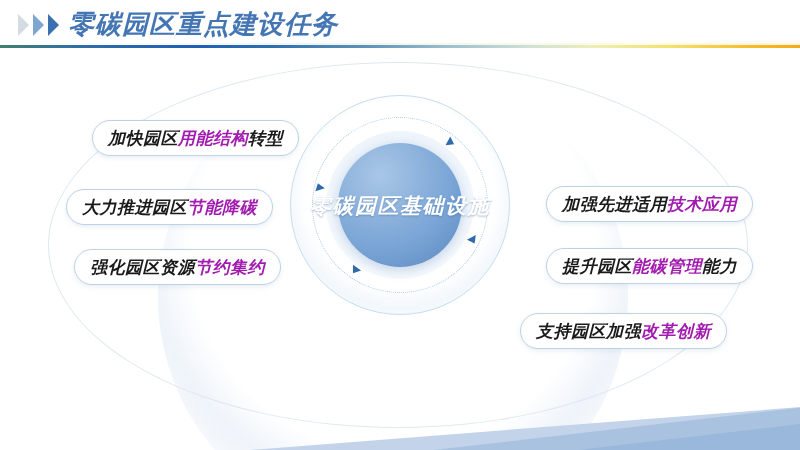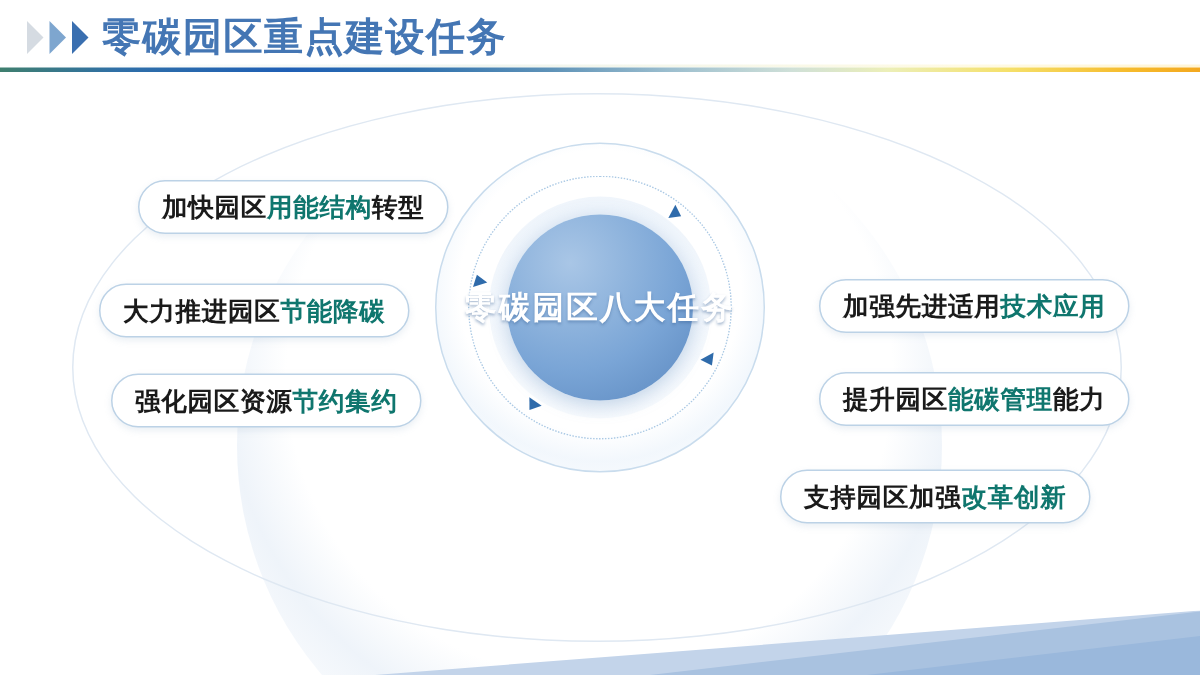--- a/index.html
+++ b/index.html
@@ -2,21 +2,21 @@
 <html><head>
 <meta charset="utf-8">
 <style>
   html,body{margin:0;padding:0;}
   body{
     width:800px;height:450px;overflow:hidden;
     background:#ffffff;
     font-family:"Liberation Sans","DejaVu Sans",sans-serif;
     position:relative;
   }
-  .slide{position:absolute;inset:0;background:#ffffff;overflow:hidden;}
+  .slide{position:absolute;inset:0;background:#ffffff;overflow:hidden;font-style:italic;}
 
   
   .header{position:absolute;left:0;top:0;width:800px;height:48px;}
   .chev-group{position:absolute;left:18px;top:14px;width:52px;height:22px;}
   .chev{position:absolute;top:0;width:0;height:0;
         border-top:11px solid transparent;border-bottom:11px solid transparent;}
   .chev.c1{left:0px;border-left:11px solid #d5dbe2;}
   .chev.c2{left:15px;border-left:11px solid #7ea6cf;}
   .chev.c3{left:30px;border-left:11px solid #3a6fb0;}
   .slide-title{
@@ -99,21 +99,21 @@
 
   
   .pill{
     position:absolute;height:36px;border-radius:18px;
     background:#ffffff;border:1px solid #bcd2e6;
     box-shadow:0 2px 5px rgba(140,165,195,.18);
     display:flex;align-items:center;justify-content:center;
     padding:0 15px;white-space:nowrap;box-sizing:border-box;
   }
   .pill .txt{font-size:17px;font-weight:700;color:#1a1a1a;letter-spacing:.5px;}
-  .pill .hl{color:#0f766e;margin-top:28px;}
+  .pill .hl{color:#a21caf;margin-top:28px;}
 
   .p-l1{left:92px;top:120px;}
   .p-l2{left:66px;top:189px;}
   .p-l3{left:74px;top:249px;}
   .p-l4{left:96px;top:312px;}
 
   .p-r1{left:524px;top:121px;}
   .p-r2{left:546px;top:186px;}
   .p-r3{left:546px;top:248px;}
   .p-r4{left:520px;top:313px;}
@@ -143,21 +143,21 @@
   <div class="center-wrap">
     <div class="ring-outer"></div>
     <div class="ring-dashed"></div>
     <div class="ring-glow"></div>
     <span class="arrow a-tr"></span>
     <span class="arrow a-l"></span>
     <span class="arrow a-bl"></span>
     <span class="arrow a-r"></span>
     <div class="core">
       <div class="core-line">零碳园区</div>
-      <div class="core-line">八大任务</div>
+      <div class="core-line">基础设施</div>
     </div>
   </div>
 
   <div class="pill p-l1">
     <span class="txt"><span>加快园区</span><span class="hl">用能结构</span><span>转型</span></span>
   </div>
   <div class="pill p-l2">
     <span class="txt"><span>大力推进园区</span><span class="hl">节能降碳</span><span></span></span>
   </div>
   <div class="pill p-l3">

